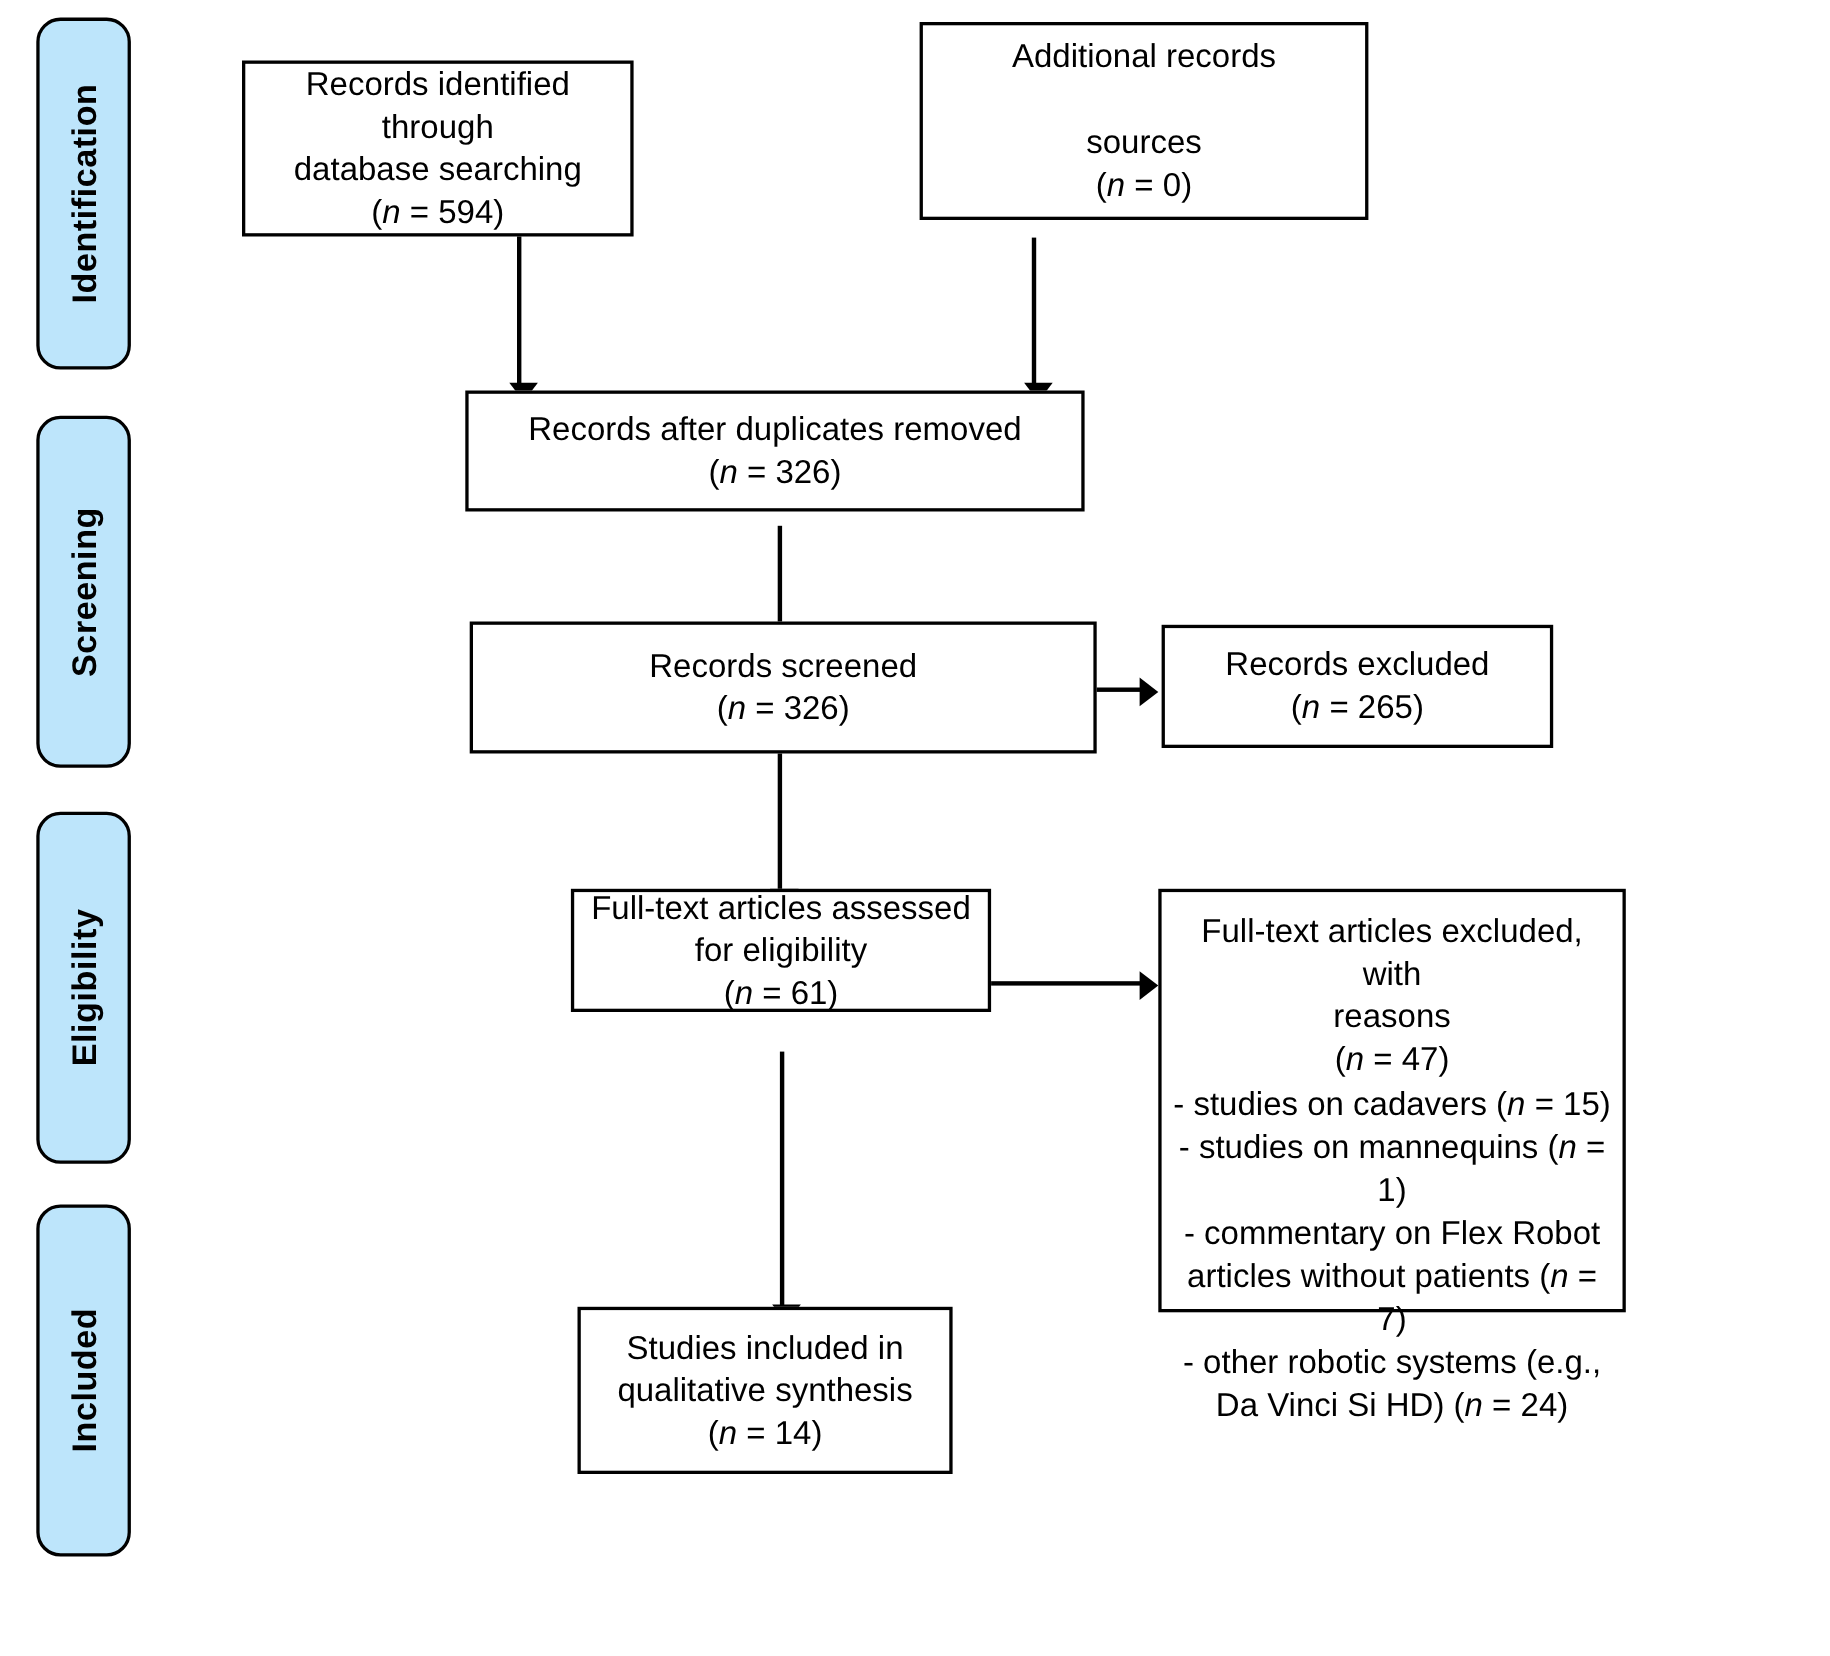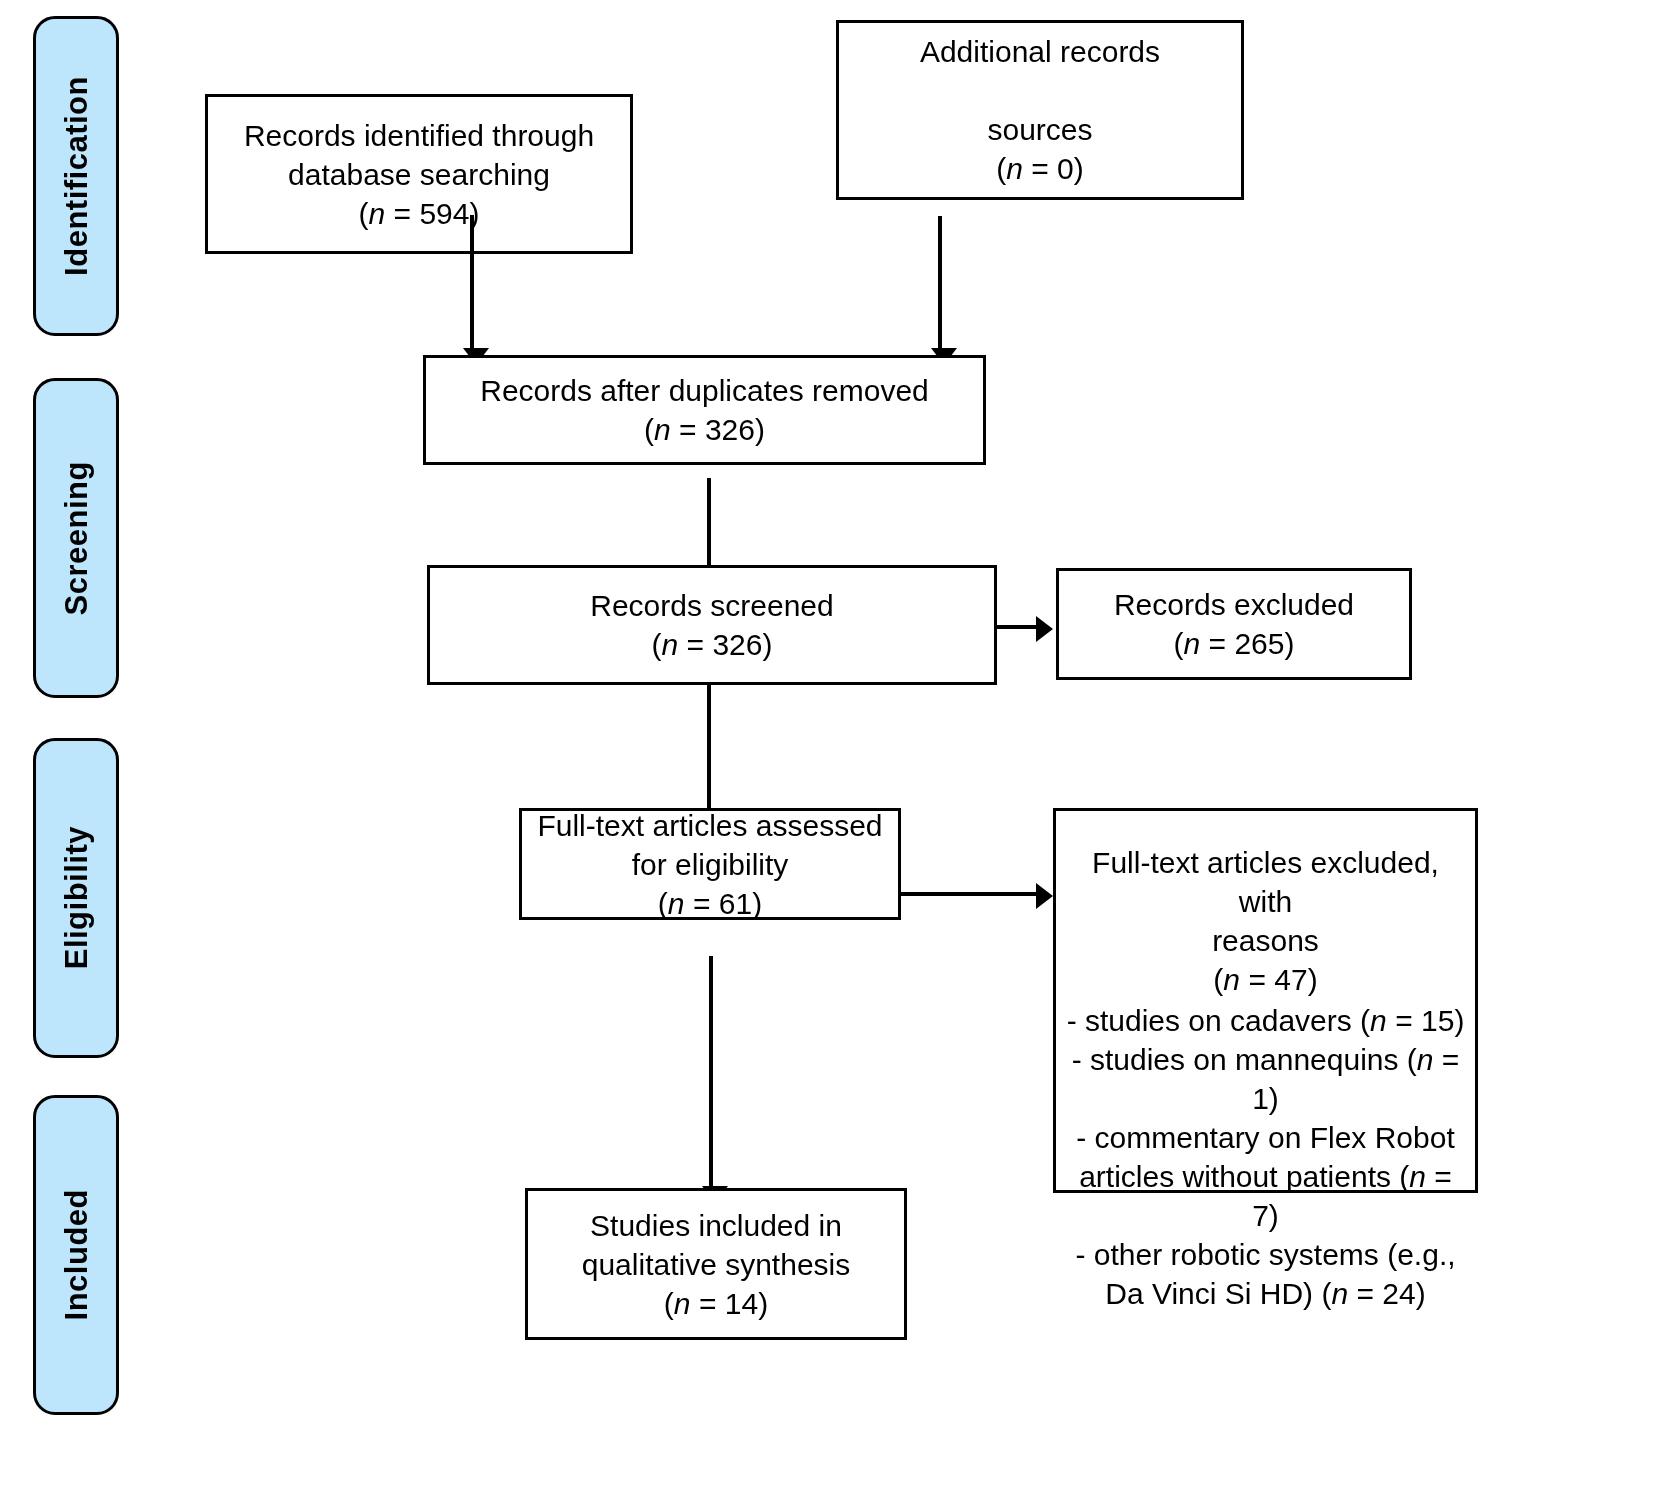--- a/index.html
+++ b/index.html
@@ -54,21 +54,21 @@
     line-height: 1.30;
     padding: 6px 10px;
   }
   .flow-box .box-text {
     display: block;
     width: 100%;
   }
   .flow-box.left-align {
     align-items: flex-start;
     text-align: center;
-    padding-top: 32px;
+    padding-top: 16px;
   }
   .reasons-list {
     display: block;
     text-align: left;
     margin-top: 2px;
   }
   .reasons-list .reason-line {
     display: block;
     text-align: center;
   }
@@ -124,21 +124,21 @@
   </div>
 
   <div class="stage-pill" style="left:33px; top:738px; width:86px; height:320px;">
     <span class="stage-label">Eligibility</span>
   </div>
 
   <div class="stage-pill" style="left:33px; top:1095px; width:86px; height:320px;">
     <span class="stage-label">Included</span>
   </div>
 
-  <div class="flow-box" style="left:205px; top:55px; width:428px; height:160px;margin-top:39px;">
+  <div class="flow-box" style="left:220px; top:55px; width:356px; height:160px;">
     <span class="box-text">
       <span>Records identified through</span><br>
       <span>database searching</span><br>
       <span>(<em class="nvar">n</em> = <span>594</span>)</span>
     </span>
   </div>
 
   <div class="flow-box" style="left:836px; top:20px; width:408px; height:180px;">
     <span class="box-text">
       <span>Additional records</span><br>
@@ -198,21 +198,21 @@
         <span class="reason-line"><span>- studies on cadavers (</span><em class="nvar">n</em> = <span>15</span>)</span>
         <span class="reason-line"><span>- studies on mannequins (</span><em class="nvar">n</em> = <span>1</span>)</span>
         <span class="reason-line"><span>- commentary on Flex Robot articles without patients (</span><em class="nvar">n</em> = <span>7</span>)</span>
         <span class="reason-line"><span>- other robotic systems (e.g., Da Vinci Si HD) (</span><em class="nvar">n</em> = <span>24</span>)</span>
       </span>
     </span>
   </div>
 
   <div class="arrow-v" style="left:709px; top:956px; height:232px;"></div>
 
-  <div class="flow-box" style="left:525px; top:1188px; width:382px; height:152px;">
+  <div class="flow-box" style="left:525px; top:1188px; width:341px; height:152px;">
     <span class="box-text">
       <span>Studies included in</span><br>
       <span>qualitative synthesis</span><br>
       <span>(<em class="nvar">n</em> = <span>14</span>)</span>
     </span>
   </div>
 
 </div>
 
 </body></html>

